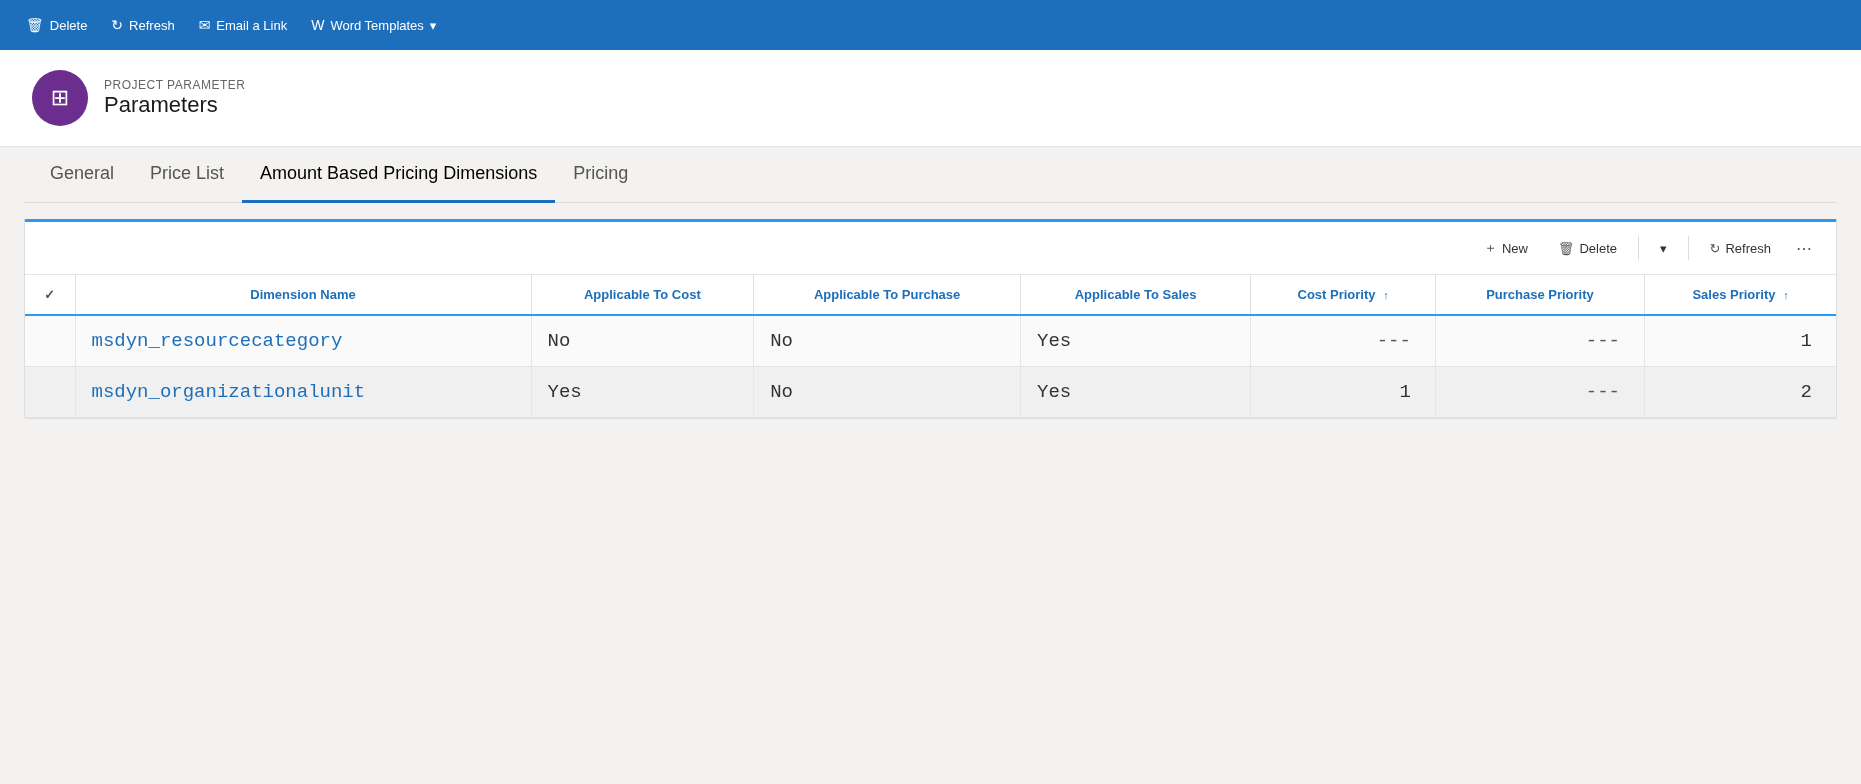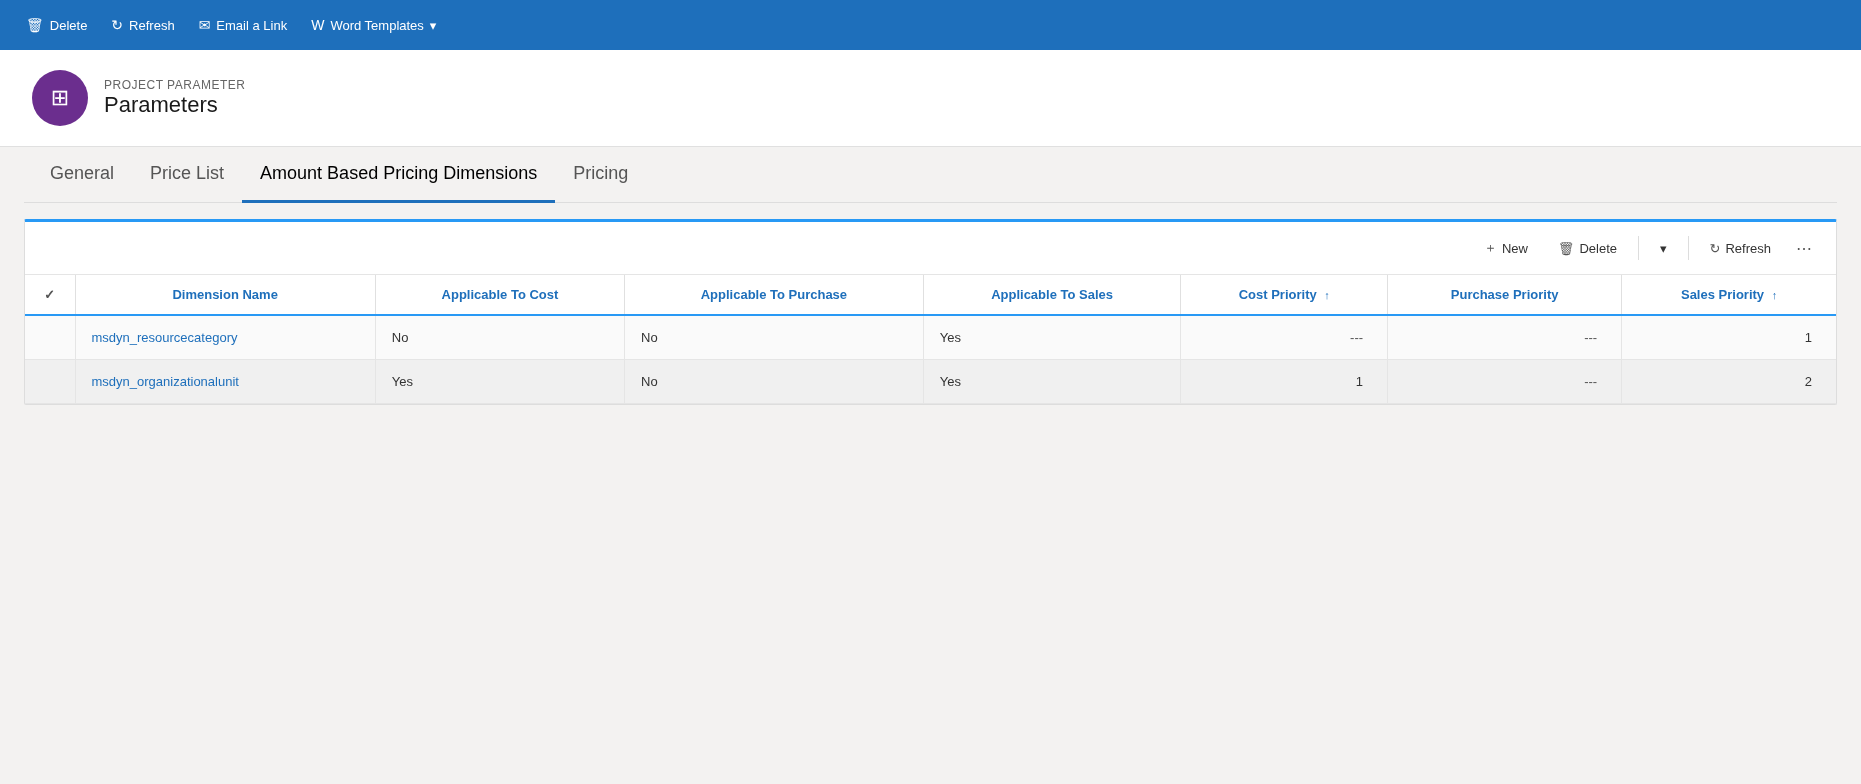--- a/index.html
+++ b/index.html
@@ -144,22 +144,23 @@
     .th-check { width: 40px; text-align: center; color: #555; }
 
     tbody tr {
       border-bottom: 1px solid #e5e5e5;
     }
     tbody tr:nth-child(odd) { background: #fafafa; }
     tbody tr:nth-child(even) { background: #f0f0f0; }
 
     tbody td {
       padding: 14px 16px;
-      font-size: 13px;
+      font-size: 19px;
       border-right: 1px solid #e5e5e5;
+      font-family: Liberation Mono, monospace;
     }
     tbody td:last-child { border-right: none; }
     td.link-cell a {
       color: #1e6fbb;
       text-decoration: none;
       cursor: pointer;
     }
     td.num-cell { text-align: right; padding-right: 24px; }
     td.dash-cell { text-align: right; padding-right: 24px; color: #555; }
 

